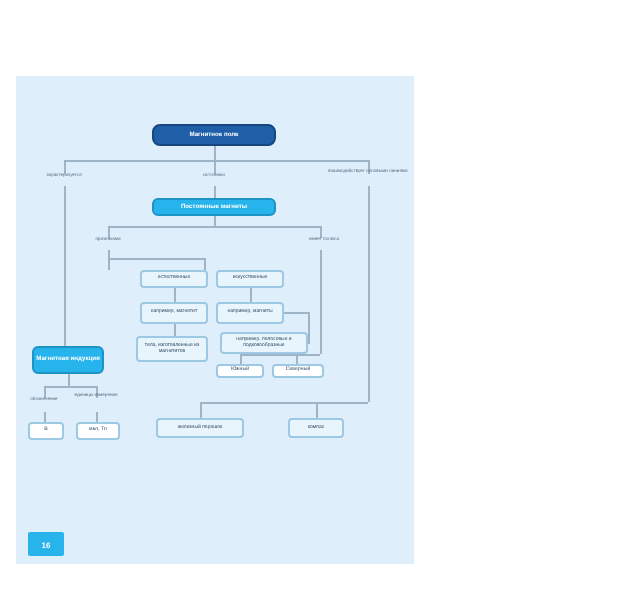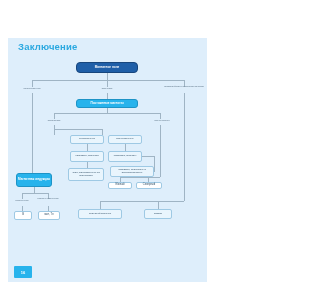--- a/index.html
+++ b/index.html
@@ -55,21 +55,20 @@
     display:flex;align-items:center;justify-content:center;
     color:#ffffff;font-size:4px;font-weight:bold;
   }
 </style>
 </head>
 <body>
 
 <div id="slide">
 
   <div id="titlebar"></div>
-  <div id="title">Заключение</div>
 
   <div class="node dark" style="left:68px;top:48px;width:62px;height:11px;">Магнитное поле</div>
 
   <div class="ln v" style="left:99px;top:59px;height:7px;"></div>
   <div class="ln h" style="left:24px;top:66px;width:152px;"></div>
   <div class="ln v" style="left:24px;top:66px;height:7px;"></div>
   <div class="ln v" style="left:99px;top:66px;height:7px;"></div>
   <div class="ln v" style="left:176px;top:66px;height:7px;"></div>
 
   <div class="edgelabel" style="left:4px;top:73px;width:40px;">характеризуется</div>

